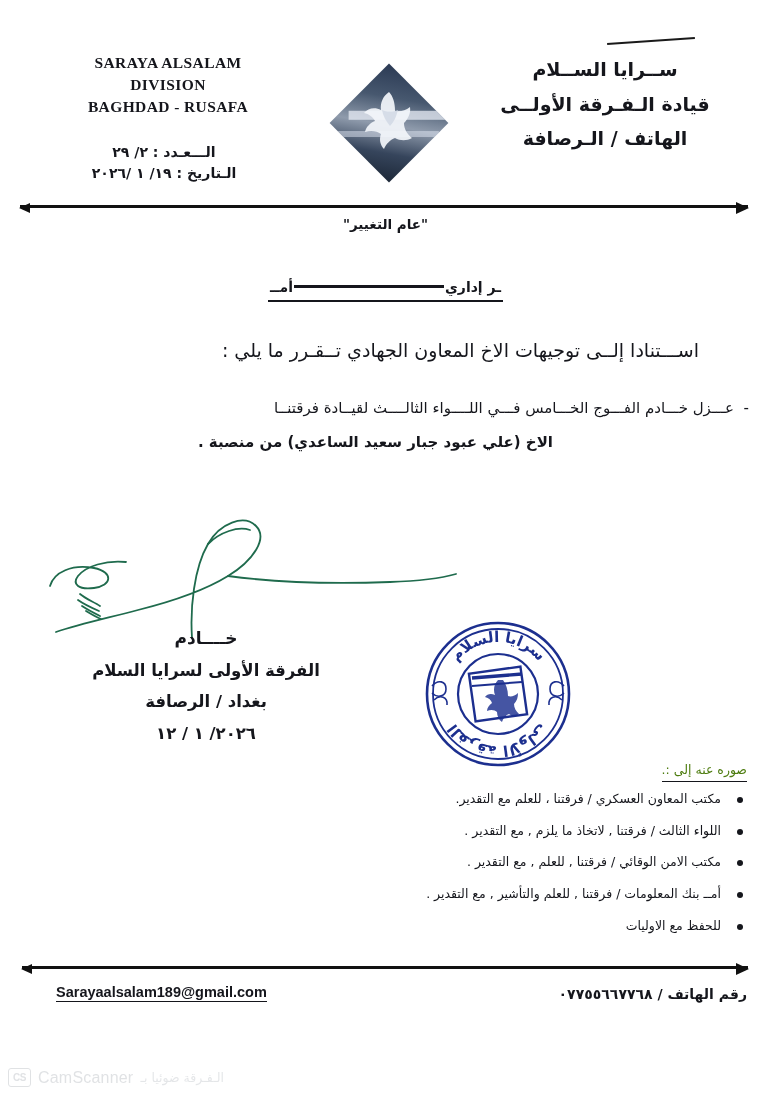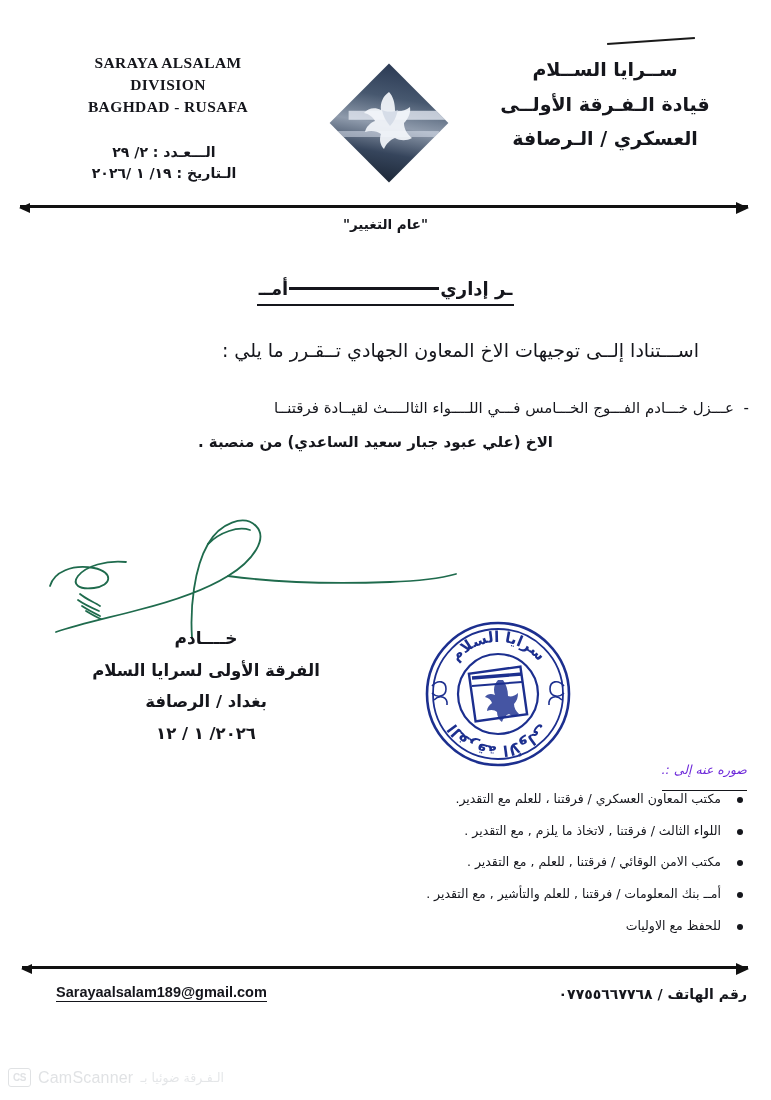--- a/index.html
+++ b/index.html
@@ -170,21 +170,21 @@
     top: 278px;
     width: 771px;
     text-align: center;
   }
   .doc-title {
     display: inline-block;
     position: relative;
     direction: rtl;
     font-family: "DejaVu Sans", sans-serif;
     font-weight: bold;
-    font-size: 18px;
+    font-size: 14px;
     color: #15161c;
     padding: 0 2px 5px 2px;
     border-bottom: 2.5px solid #15161c;
   }
   .doc-title .kashida {
     display: inline-block;
     width: 150px;
     height: 7px;
     margin: 0 1px -1px 1px;
     background: linear-gradient(to bottom, #15161c 0 48%, #ffffff 48% 100%);
@@ -262,24 +262,23 @@
   }
 
   
   .cc-head {
     position: absolute;
     right: 24px;
     top: 762px;
     direction: rtl;
     font-family: "DejaVu Sans", sans-serif;
     font-size: 12.5px;
-    color: #6d28d9;
+    color: #4d7c0f;
     border-bottom: 1.4px solid #15161c;
-    padding-bottom: 13px;
-    font-style: italic;
+    padding-bottom: 4px;
   }
   .cc-list {
     position: absolute;
     right: 24px;
     top: 792px;
     width: 520px;
     margin: 0;
     padding: 0;
     list-style: none;
     direction: rtl;
@@ -380,21 +379,21 @@
 
   <div class="hdr-meta">
     <div>الـــعـدد : ٢/ ٢٩</div>
     <div>الـتاريخ : ١٩/ ١ /٢٠٢٦</div>
   </div>
 
   <div class="hdr-tick"></div>
   <div class="hdr-ar">
     <div>ســرايا الســلام</div>
     <div>قيادة الـفـرقة الأولــى</div>
-    <div>العسكري / الـرصافة</div>
+    <div>الهاتف / الـرصافة</div>
   </div>
 
   <div class="logo">
     <div class="diamond"></div>
     <svg class="dove" viewBox="0 0 66 70">
       <path d="M33 6 C27 10 24 17 25 24 C19 21 12 22 8 27 C13 28 17 31 19 35
                C14 37 10 41 9 46 C15 44 21 45 25 48 C23 53 24 59 28 63
                C30 58 34 54 39 52 C44 55 51 55 56 52 C51 48 48 43 48 37
                C52 33 55 27 54 21 C49 25 44 26 39 25 C39 17 37 10 33 6 Z" fill="#f2f5fa" opacity="0.93"></path>
       <path d="M26 24 C31 26 37 26 42 24 C40 31 38 36 34 40 C30 35 27 30 26 24 Z" fill="#cfd7e4" opacity="0.8"></path>

